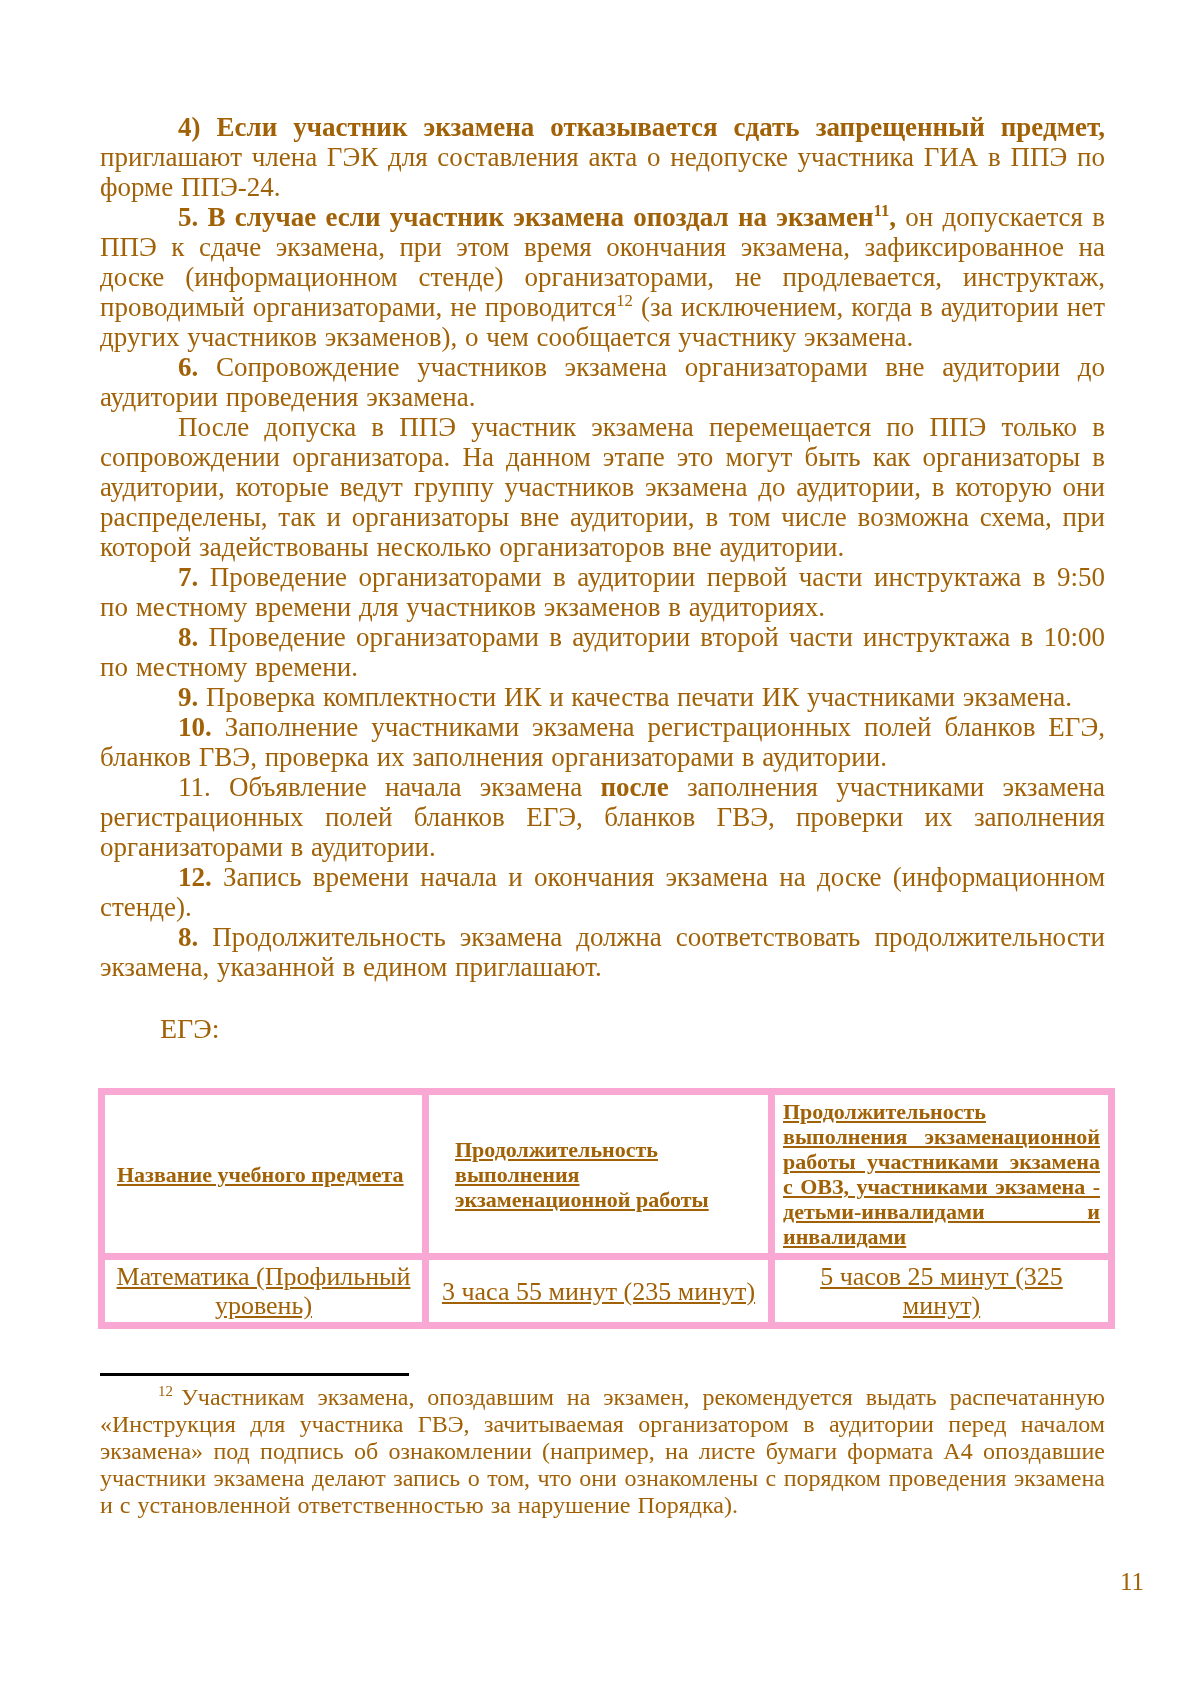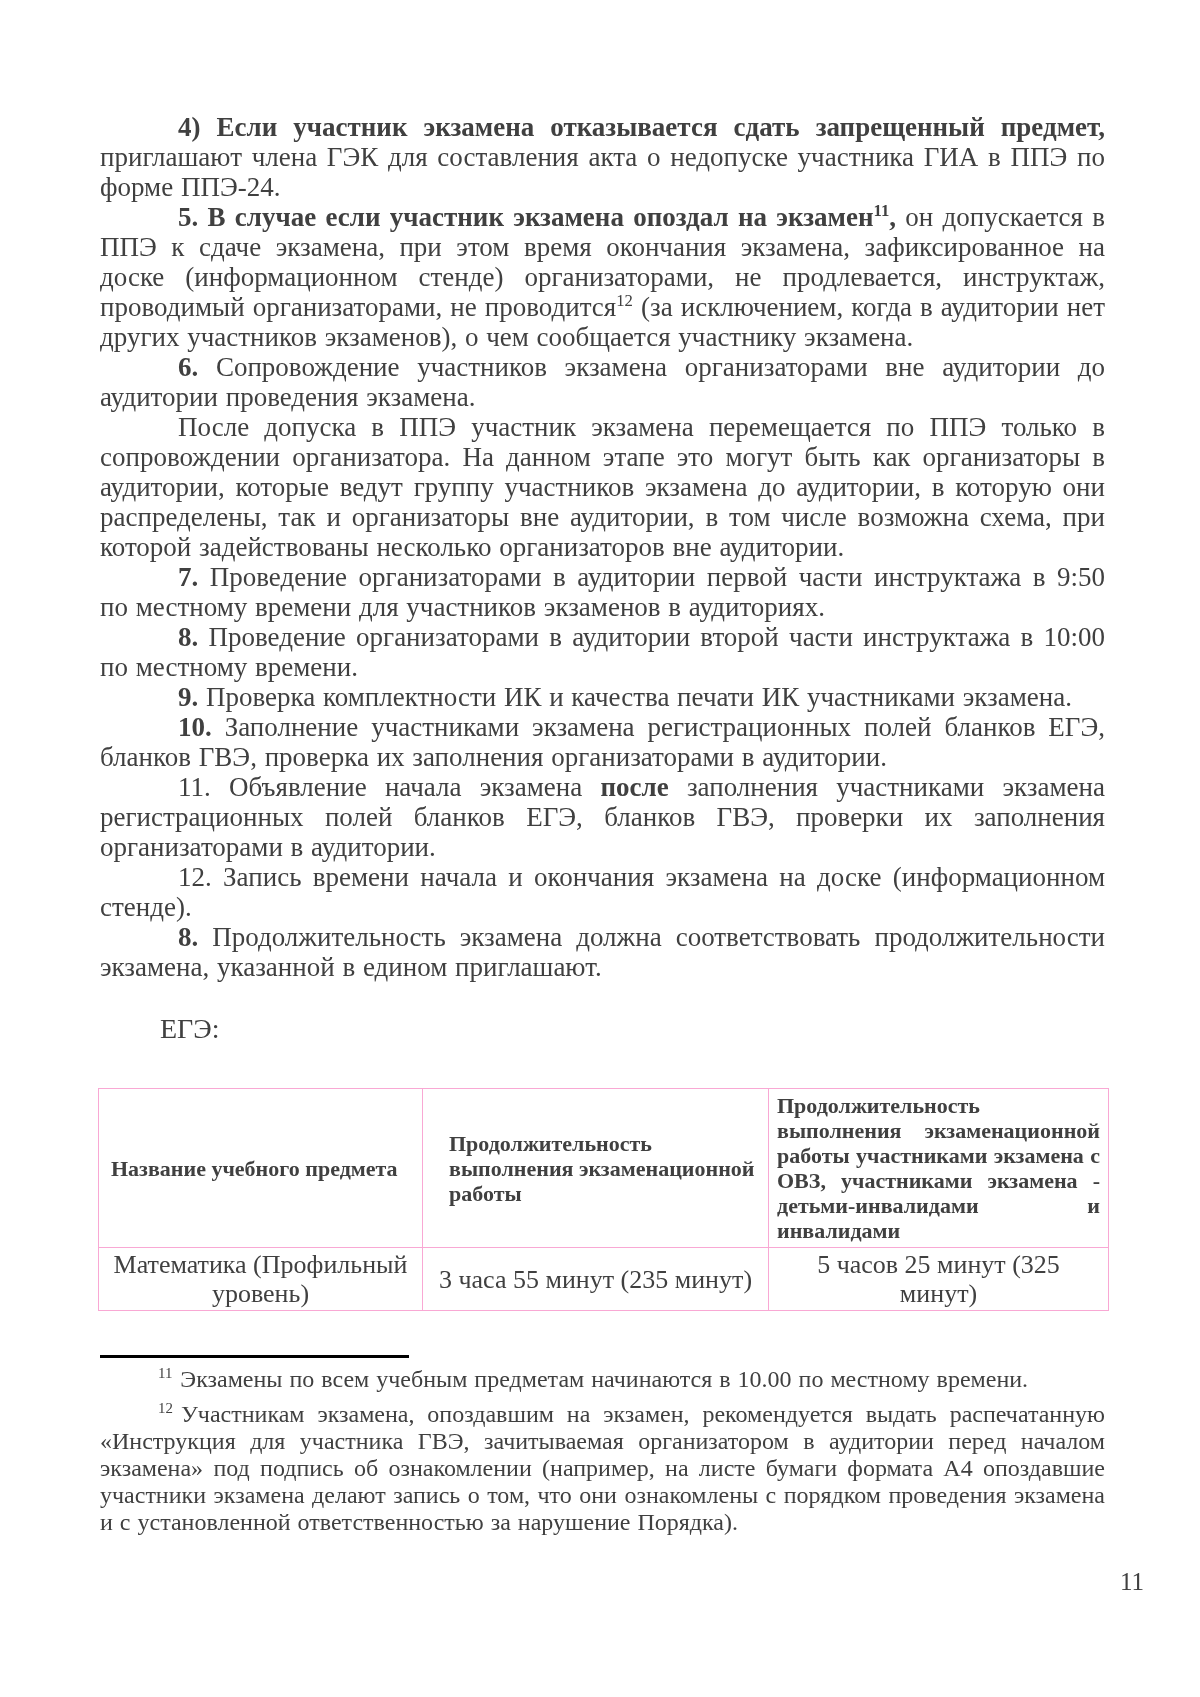--- a/index.html
+++ b/index.html
@@ -1,20 +1,20 @@
 <!DOCTYPE html>
 <html><head>
 <meta charset="utf-8">
 <style>
   html,body { margin:0; padding:0; background:#ffffff; }
   .page {
     position:relative;
     width:1200px; height:1697px;
     background:#ffffff;
-    color:#404040;
+    color:#a16207;
     font-family:"Liberation Serif","DejaVu Serif",serif;
     box-sizing:border-box;
     padding:112px 95px 0 100px;
     overflow:hidden;
   }
   .para {
     margin:0;
     font-size:27px;
     line-height:30px;
     text-align:justify;
@@ -32,21 +32,21 @@
     line-height:30px;
     font-weight:normal;
     padding-left:60px;
   }
   .exam-table {
     border-collapse:collapse;
     table-layout:fixed;
     width:1010px;
     margin:44px 0 0 -2px;
   }
-  .exam-table td { border:1px solid #f9a8d4; box-sizing:border-box; }
+  .exam-table td { border:7px solid #f9a8d4; box-sizing:border-box;text-decoration:underline; }
   .th {
     font-weight:bold;
     font-size:22px;
     line-height:25px;
     vertical-align:middle;
     height:124px;
   }
   .th1 { padding:4px 10px 4px 12px; text-align:left; }
   .th2 { padding:4px 8px 4px 26px; text-align:left; }
   .th3 { padding:4px 8px 4px 8px; text-align:justify; }
@@ -87,21 +87,21 @@
   <div id="body-text">
       <p class="para"><span style="font-weight: bold;">4) Если участник экзамена отказывается сдать запрещенный предмет,</span><span> приглашают члена ГЭК для составления акта о недопуске участника ГИА в ППЭ по форме ППЭ-24.</span></p>
       <p class="para"><span style="font-weight: bold;">5. В случае если участник экзамена опоздал на экзамен</span><sup class="sup" style="font-weight: bold;">11</sup><span style="font-weight: bold;">,</span><span> он допускается в ППЭ к сдаче экзамена, при этом время окончания экзамена, зафиксированное на доске (информационном стенде) организаторами, не продлевается, инструктаж, проводимый организаторами, не проводится</span><sup class="sup">12</sup><span> (за исключением, когда в аудитории нет других участников экзаменов), о чем сообщается участнику экзамена.</span></p>
       <p class="para"><span style="font-weight: bold;">6.</span><span> Сопровождение участников экзамена организаторами вне аудитории до аудитории проведения экзамена.</span></p>
       <p class="para"><span>После допуска в ППЭ участник экзамена перемещается по ППЭ только в сопровождении организатора. На данном этапе это могут быть как организаторы в аудитории, которые ведут группу участников экзамена до аудитории, в которую они распределены, так и организаторы вне аудитории, в том числе возможна схема, при которой задействованы несколько организаторов вне аудитории.</span></p>
       <p class="para"><span style="font-weight: bold;">7.</span><span> Проведение организаторами в аудитории первой части инструктажа в 9:50 по местному времени для участников экзаменов в аудиториях.</span></p>
       <p class="para"><span style="font-weight: bold;">8.</span><span> Проведение организаторами в аудитории второй части инструктажа в 10:00 по местному времени.</span></p>
       <p class="para"><span style="font-weight: bold;">9.</span><span> Проверка комплектности ИК и качества печати ИК участниками экзамена.</span></p>
       <p class="para"><span style="font-weight: bold;">10.</span><span> Заполнение участниками экзамена регистрационных полей бланков ЕГЭ, бланков ГВЭ, проверка их заполнения организаторами в аудитории.</span></p>
       <p class="para"><span style="font-weight: normal;">11.</span><span> Объявление начала экзамена </span><span style="font-weight: bold;">после</span><span> заполнения участниками экзамена регистрационных полей бланков ЕГЭ, бланков ГВЭ, проверки их заполнения организаторами в аудитории.</span></p>
-      <p class="para"><span style="font-weight: normal;">12.</span><span> Запись времени начала и окончания экзамена на доске (информационном стенде).</span></p>
+      <p class="para"><span style="font-weight: bold;">12.</span><span> Запись времени начала и окончания экзамена на доске (информационном стенде).</span></p>
       <p class="para"><span style="font-weight: bold;">8.</span><span> Продолжительность экзамена должна соответствовать продолжительности экзамена, указанной в едином приглашают.</span></p>
     </div>
 
   <p class="section-label">ЕГЭ:</p>
 
   <table class="exam-table">
     <colgroup>
       <col style="width:324px">
       <col style="width:346px">
       <col style="width:340px">
@@ -117,18 +117,17 @@
         <tr>
           <td class="td-data">Математика (Профильный уровень)</td>
           <td class="td-data">3 часа 55 минут (235 минут)</td>
           <td class="td-data">5 часов 25 минут (325 минут)</td>
         </tr>
       </tbody>
   </table>
 
   <div class="footnote-rule"></div>
   <div id="footnotes">
-      <p class="footnote"><sup class="sup">11</sup><span>Экзамены по всем учебным предметам начинаются в 10.00 по местному времени.</span></p>
       <p class="footnote"><sup class="sup">12</sup><span>Участникам экзамена, опоздавшим на экзамен, рекомендуется выдать распечатанную «Инструкция для участника ГВЭ, зачитываемая организатором в аудитории перед началом экзамена» под подпись об ознакомлении (например, на листе бумаги формата А4 опоздавшие участники экзамена делают запись о том, что они ознакомлены с порядком проведения экзамена и с установленной ответственностью за нарушение Порядка).</span></p>
     </div>
 
   <div class="page-number">11</div>
 </div>
 
 </body></html>

